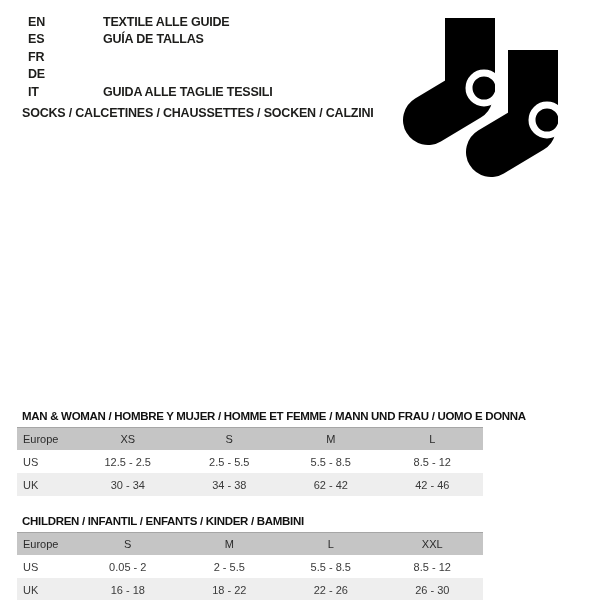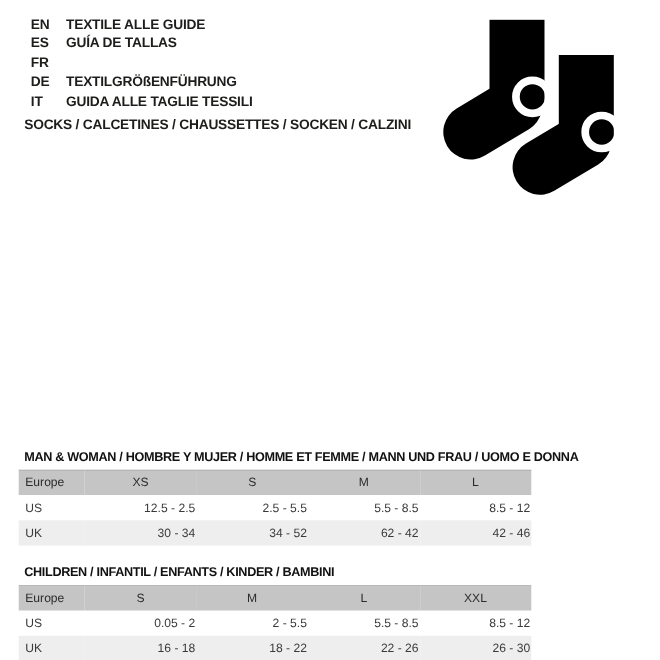--- a/index.html
+++ b/index.html
@@ -7,21 +7,21 @@
     width:600px;height:600px;background:#ffffff;
     font-family:"Liberation Sans","DejaVu Sans",sans-serif;
     color:var(--text_primary,#1d1d1b);
     position:relative;overflow:hidden;
   }
   .canvas{position:absolute;inset:0;}
 
   
   .lang-block{position:absolute;left:28px;top:13px;}
   .lang-row{display:flex;height:17.5px;align-items:center;
-    font-weight:bold;font-size:12.5px;letter-spacing:-0.2px;}
+    font-weight:bold;font-size:12.5px;letter-spacing:-0.2px;gap:43px;}
   .lang-code{width:32px;flex:0 0 32px;}
   .category-line{position:absolute;left:22px;top:106px;
     font-weight:bold;font-size:12.5px;letter-spacing:-0.2px;text-align:right;}
 
   
   .socks-svg{position:absolute;left:395px;top:0;width:205px;height:200px;}
   .sock-fill{fill:var(--icon_color,#000);}
   .sock-line{stroke:var(--icon_color,#000);stroke-width:50;stroke-linecap:round;}
   .heel-ring{fill:none;stroke:#ffffff;stroke-width:7;}
 
@@ -31,21 +31,21 @@
   #children-wrap{top:512px;}
   .tbl-title{font-weight:bold;font-size:11.5px;letter-spacing:-0.3px;
     line-height:19px;padding-left:5px;white-space:nowrap;color:#111;}
   table.size-table{border-collapse:collapse;width:466px;table-layout:fixed;
     font-size:11px;margin-top:1px;}
   table.size-table col.region-col{width:60px;}
   table.size-table th{
     background:var(--table_header_bg,#c5c5c5);
     border-top:1px solid var(--header_border,#a6a6a6);
     height:20px;font-weight:normal;text-align:center;color:#2b2b2b;}
-  table.size-table td{height:21px;text-align:right;color:#3a3a3a;}
+  table.size-table td{height:21px;text-align:center;color:#3a3a3a;}
   table.size-table th:first-child,
   table.size-table td:first-child{text-align:left;padding-left:6px;}
   table.size-table tr.alt{background:var(--row_alt_bg,#eeeeee);}
 </style>
 </head>
 <body>
 
 <div class="canvas">
 
   <div class="lang-block">
@@ -55,21 +55,20 @@
     </div>
     <div class="lang-row">
       <span class="lang-code">ES</span>
       <span class="lang-label">GUÍA DE TALLAS</span>
     </div>
     <div class="lang-row">
       <span class="lang-code">FR</span>
     </div>
     <div class="lang-row">
       <span class="lang-code">DE</span>
-      <span class="lang-label">TEXTILGRÖßENFÜHRUNG</span>
     </div>
     <div class="lang-row">
       <span class="lang-code">IT</span>
       <span class="lang-label">GUIDA ALLE TAGLIE TESSILI</span>
     </div>
   </div>
 
   <div class="category-line">SOCKS / CALCETINES / CHAUSSETTES / SOCKEN / CALZINI</div>
 
   <svg class="socks-svg" viewBox="0 0 205 200" xmlns="http://www.w3.org/2000/svg" aria-hidden="true">
@@ -110,21 +109,21 @@
         <tr>
           <td>US</td>
           <td>12.5 - 2.5</td>
           <td>2.5 - 5.5</td>
           <td>5.5 - 8.5</td>
           <td>8.5 - 12</td>
         </tr>
         <tr class="alt">
           <td>UK</td>
           <td>30 - 34</td>
-          <td>34 - 52</td>
+          <td>34 - 38</td>
           <td>62 - 42</td>
           <td>42 - 46</td>
         </tr>
       </tbody>
     </table>
   </div>
 
   <div class="table-wrap" id="children-wrap">
     <div class="tbl-title">CHILDREN / INFANTIL / ENFANTS / KINDER / BAMBINI</div>
     <table class="size-table">

